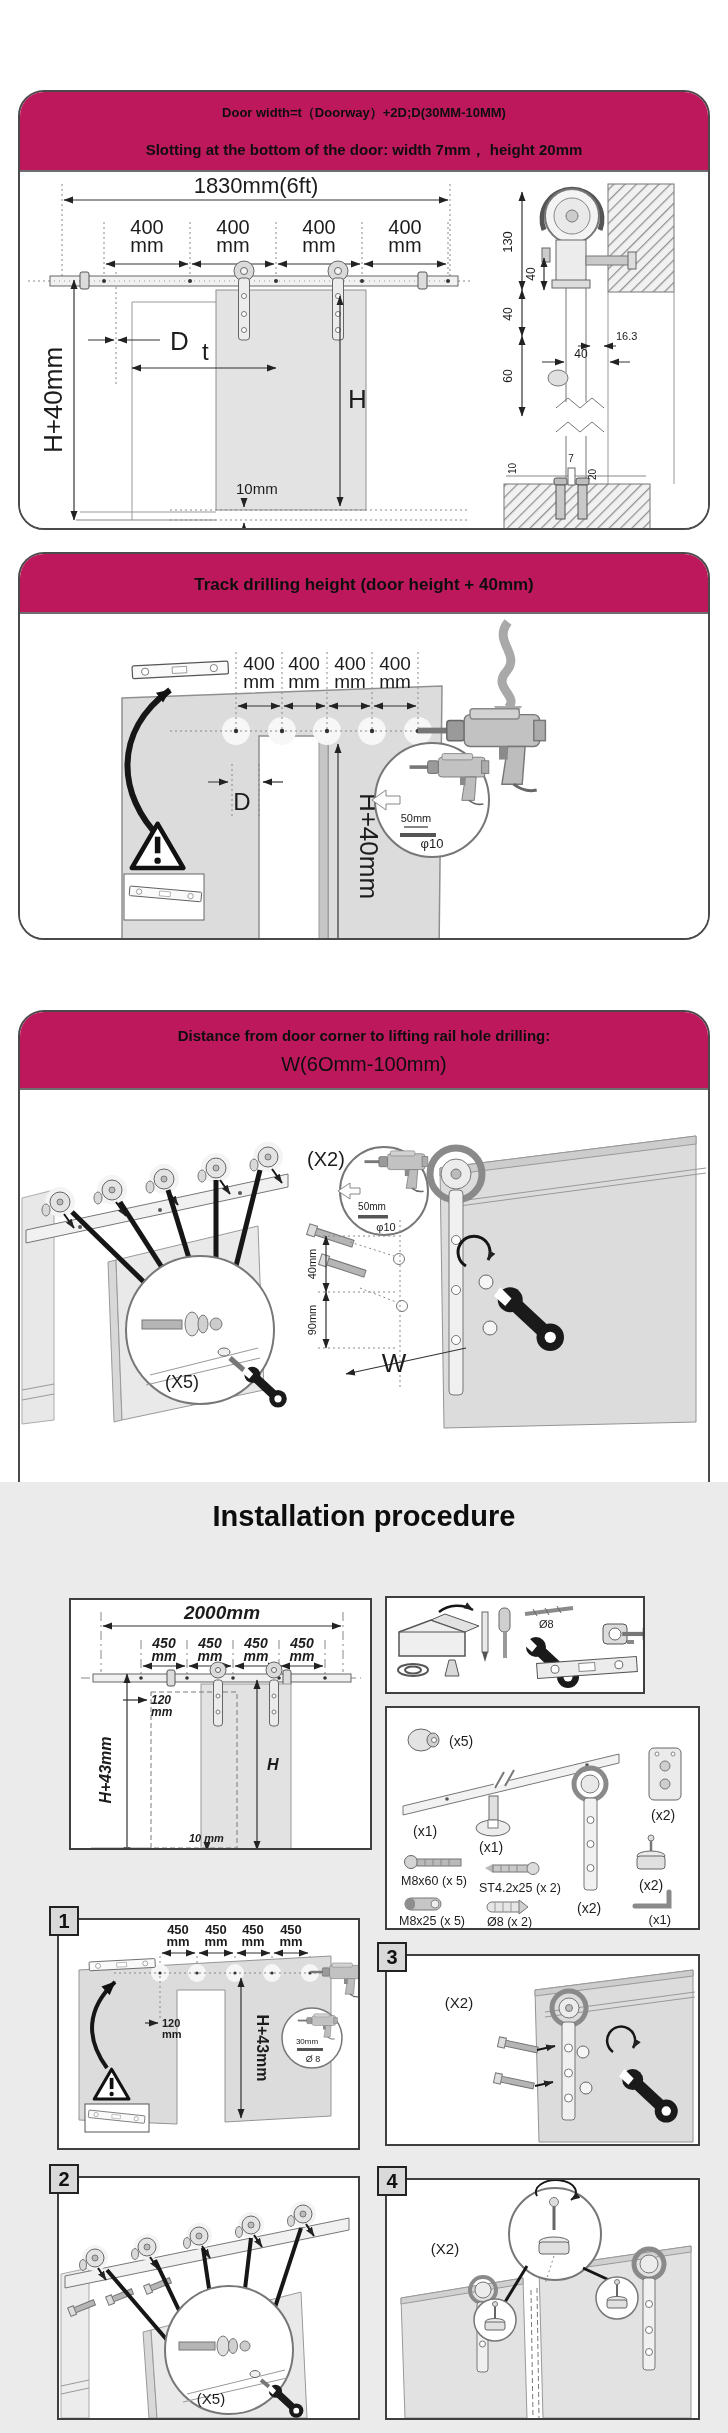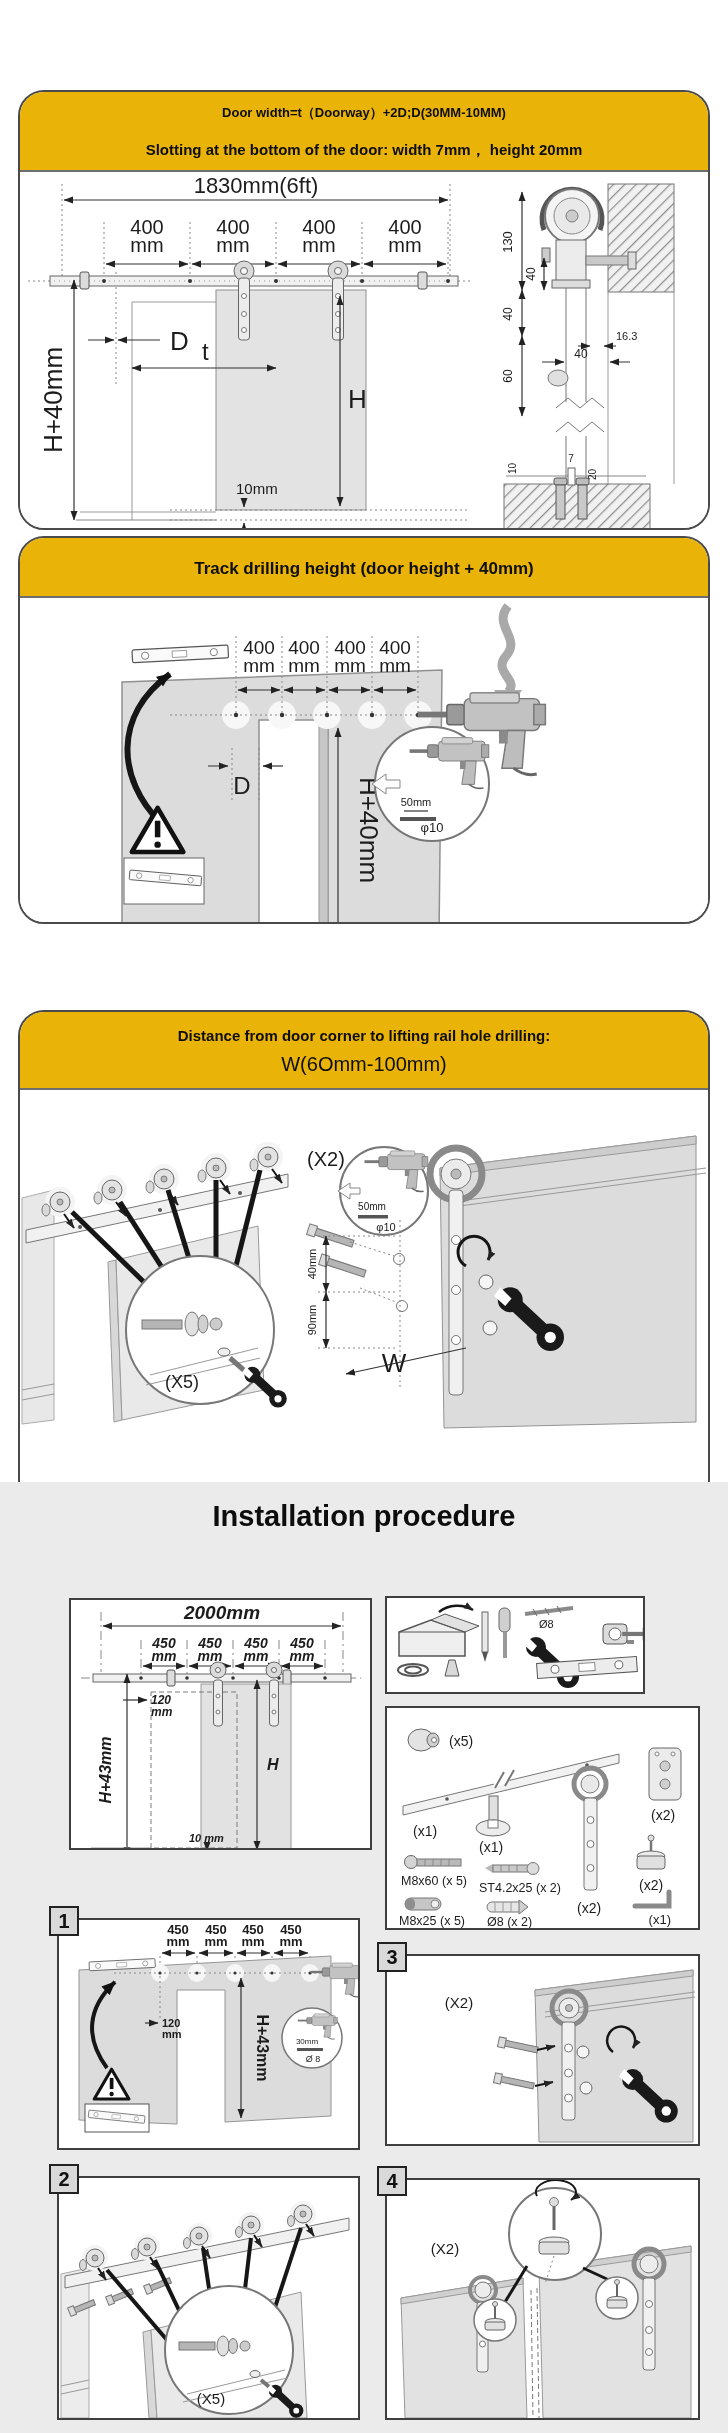--- a/index.html
+++ b/index.html
@@ -3,21 +3,21 @@
 <meta charset="utf-8">
 <style>
   html,body{margin:0;padding:0;background:#fff;}
   .page{position:relative;width:728px;height:2433px;background:#fff;overflow:hidden;
         font-family:"Liberation Sans",sans-serif;color:#111;}
   .band{position:absolute;left:24px;top:14px;width:680px;height:58px;background:#efefef;
         display:flex;align-items:center;justify-content:center;}
   .band h1{margin:0;font-size:26px;font-weight:bold;color:#0d0d0d;letter-spacing:.3px;}
   .panel{position:absolute;left:18px;width:692px;background:#fff;border:2px solid #4a4a4a;
          border-radius:26px;overflow:hidden;box-sizing:border-box;}
-  .panel-header{background:#eab308;border-bottom:2px solid #6e6e6e;text-align:center;color:#0e0e0e;}
+  .panel-header{background:#be185d;border-bottom:2px solid #6e6e6e;text-align:center;color:#0e0e0e;}
   #p1 .panel-header{padding:12px 6px 10px;}
   #p2 .panel-header{padding:21px 6px 17px;}
   #p3 .panel-header{padding:15px 6px 12px;}
   .ph1{font-size:13px;font-weight:bold;}
   .ph2{font-size:15px;font-weight:bold;margin-top:19px;}
   .ph-single{font-size:17px;font-weight:bold;}
   .ph3a{font-size:15px;font-weight:bold;}
   .ph3b{font-size:20px;font-weight:normal;margin-top:9px;text-align:center;}
   .panel-body{position:relative;background:#fff;display:flex;}
   svg{display:block;}
@@ -237,21 +237,21 @@
           <rect x="98" y="306" width="13" height="7" rx="2" fill="#bdbdbd" stroke="#555"></rect>
           <rect x="100" y="313" width="9" height="34" fill="#c9c9c9" stroke="#555"></rect>
           <text x="93" y="290" font-size="10" text-anchor="middle">7</text>
           <text transform="translate(118,308) rotate(-90)" font-size="10">20</text>
           <text transform="translate(38,302) rotate(-90)" font-size="10">10</text>
         </g>
       </svg>
     </div>
   </section>
 
-  <section class="panel" id="p2" style="top:536px;height:388px;">
+  <section class="panel" id="p2" style="top:552px;height:388px;">
     <div class="panel-header">
       <div class="ph-single">Track drilling height (door height + 40mm)</div>
     </div>
     <div class="panel-body">
       <svg width="688" height="382" viewBox="0 0 688 382">
         <g>
           <path d="M102,84 L422,72 L419,339 L308,346 L308,122 L239,122 L239,348 L102,342 Z" fill="#dcdcdc" stroke="#909090" stroke-width="1.5"></path>
           <polygon points="299,124 308,122 308,346 299,348" fill="#c6c6c6" stroke="#9a9a9a"></polygon>
         </g>
         <use href="#sym-level" transform="translate(112,52) rotate(-3) scale(0.8)"></use>

